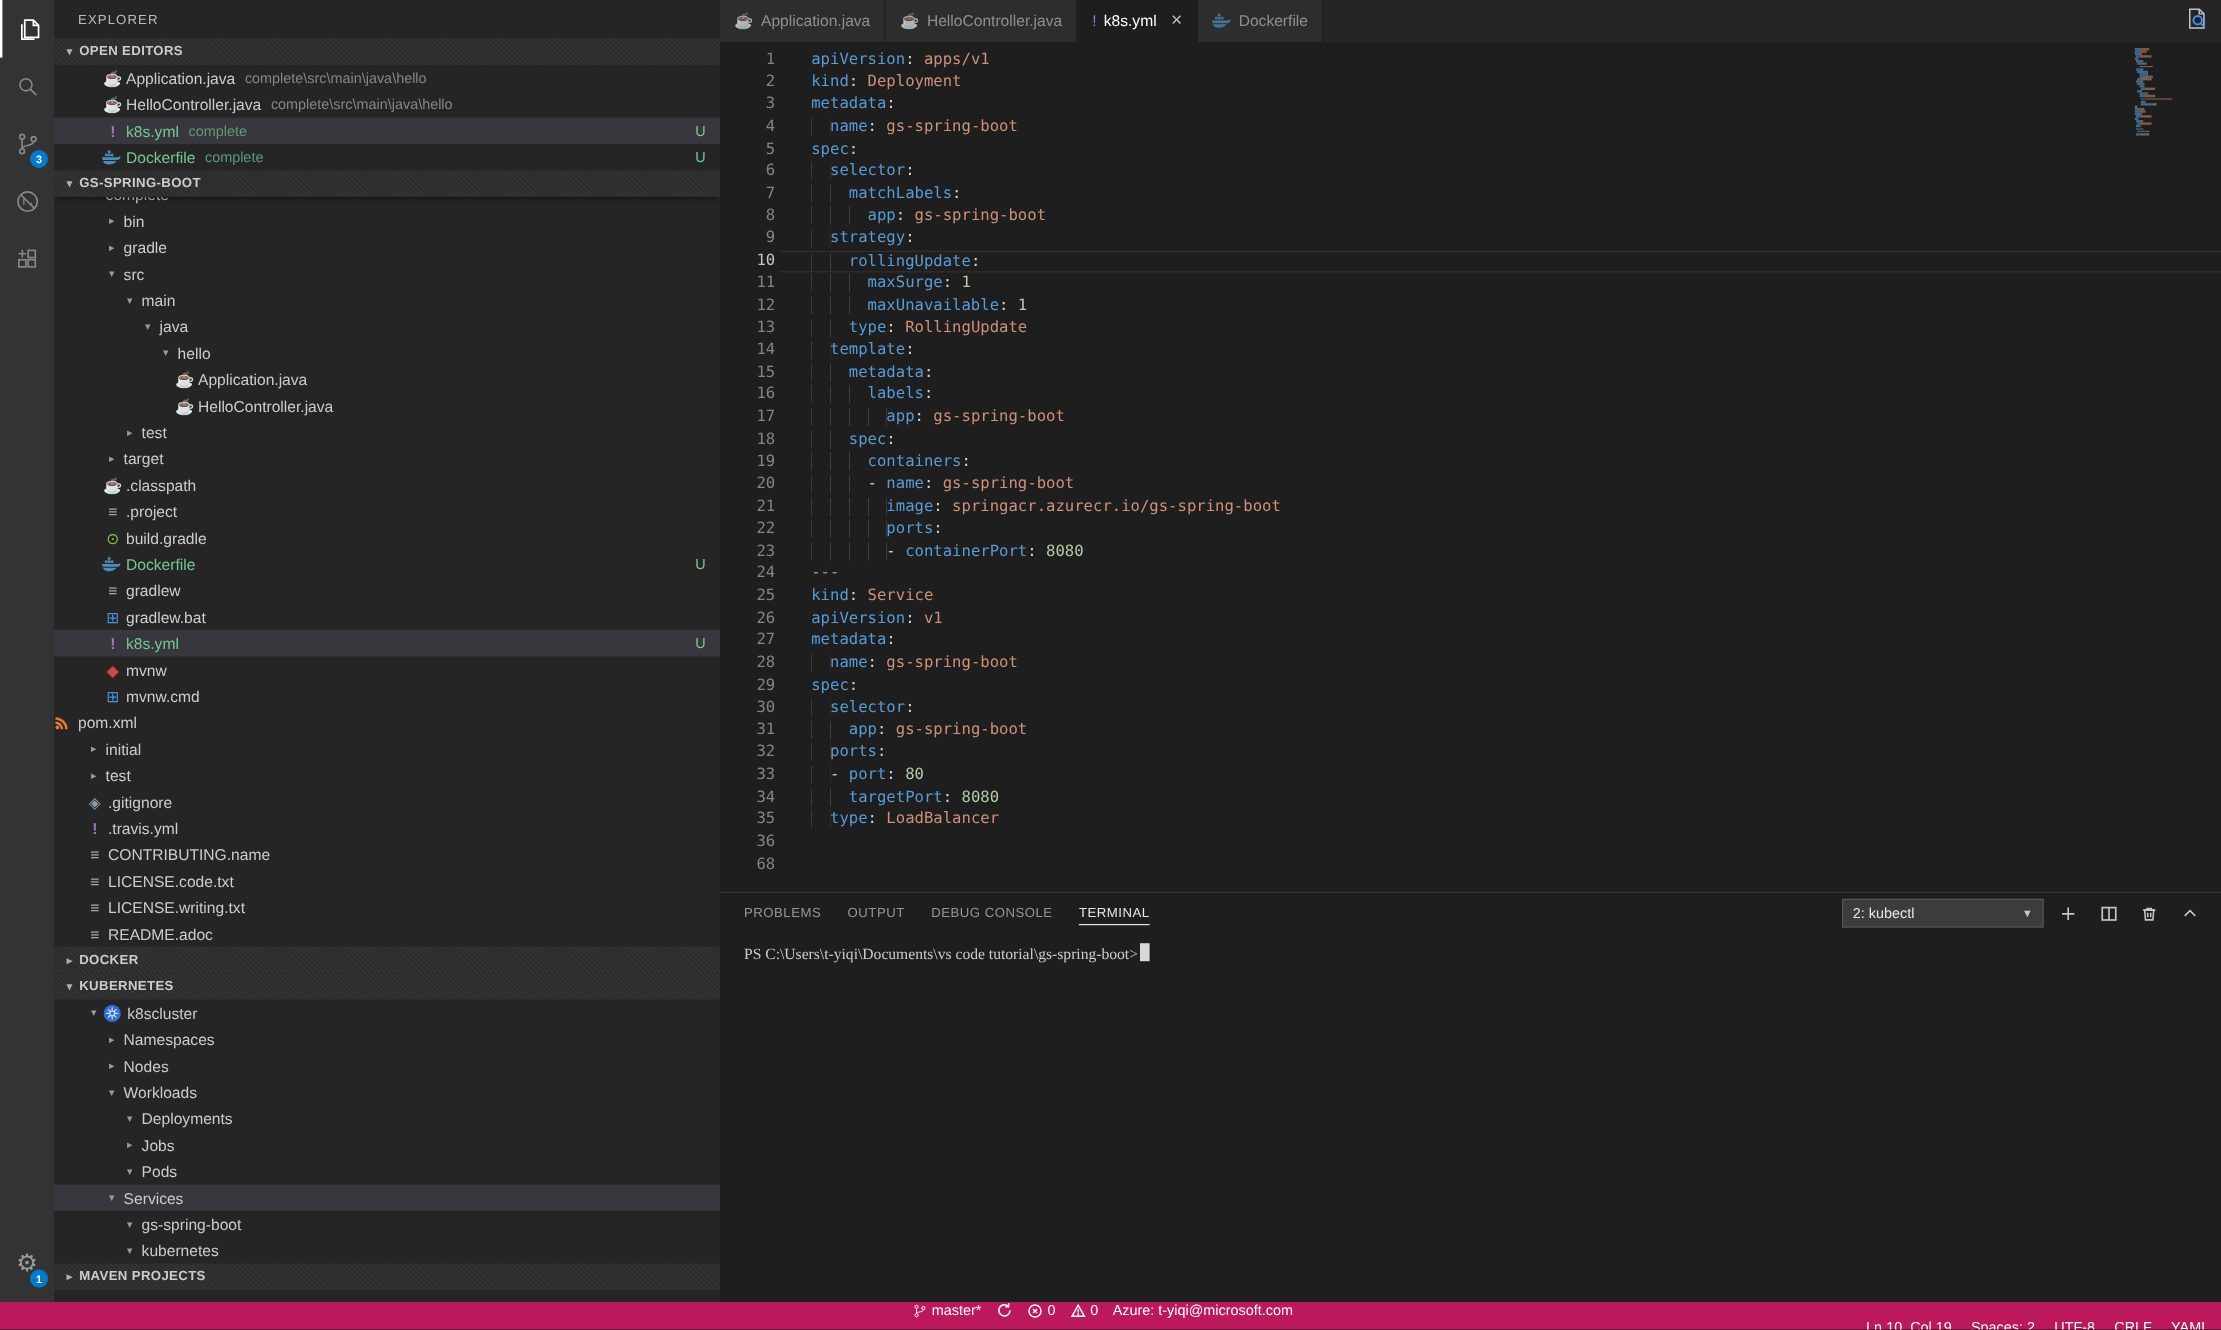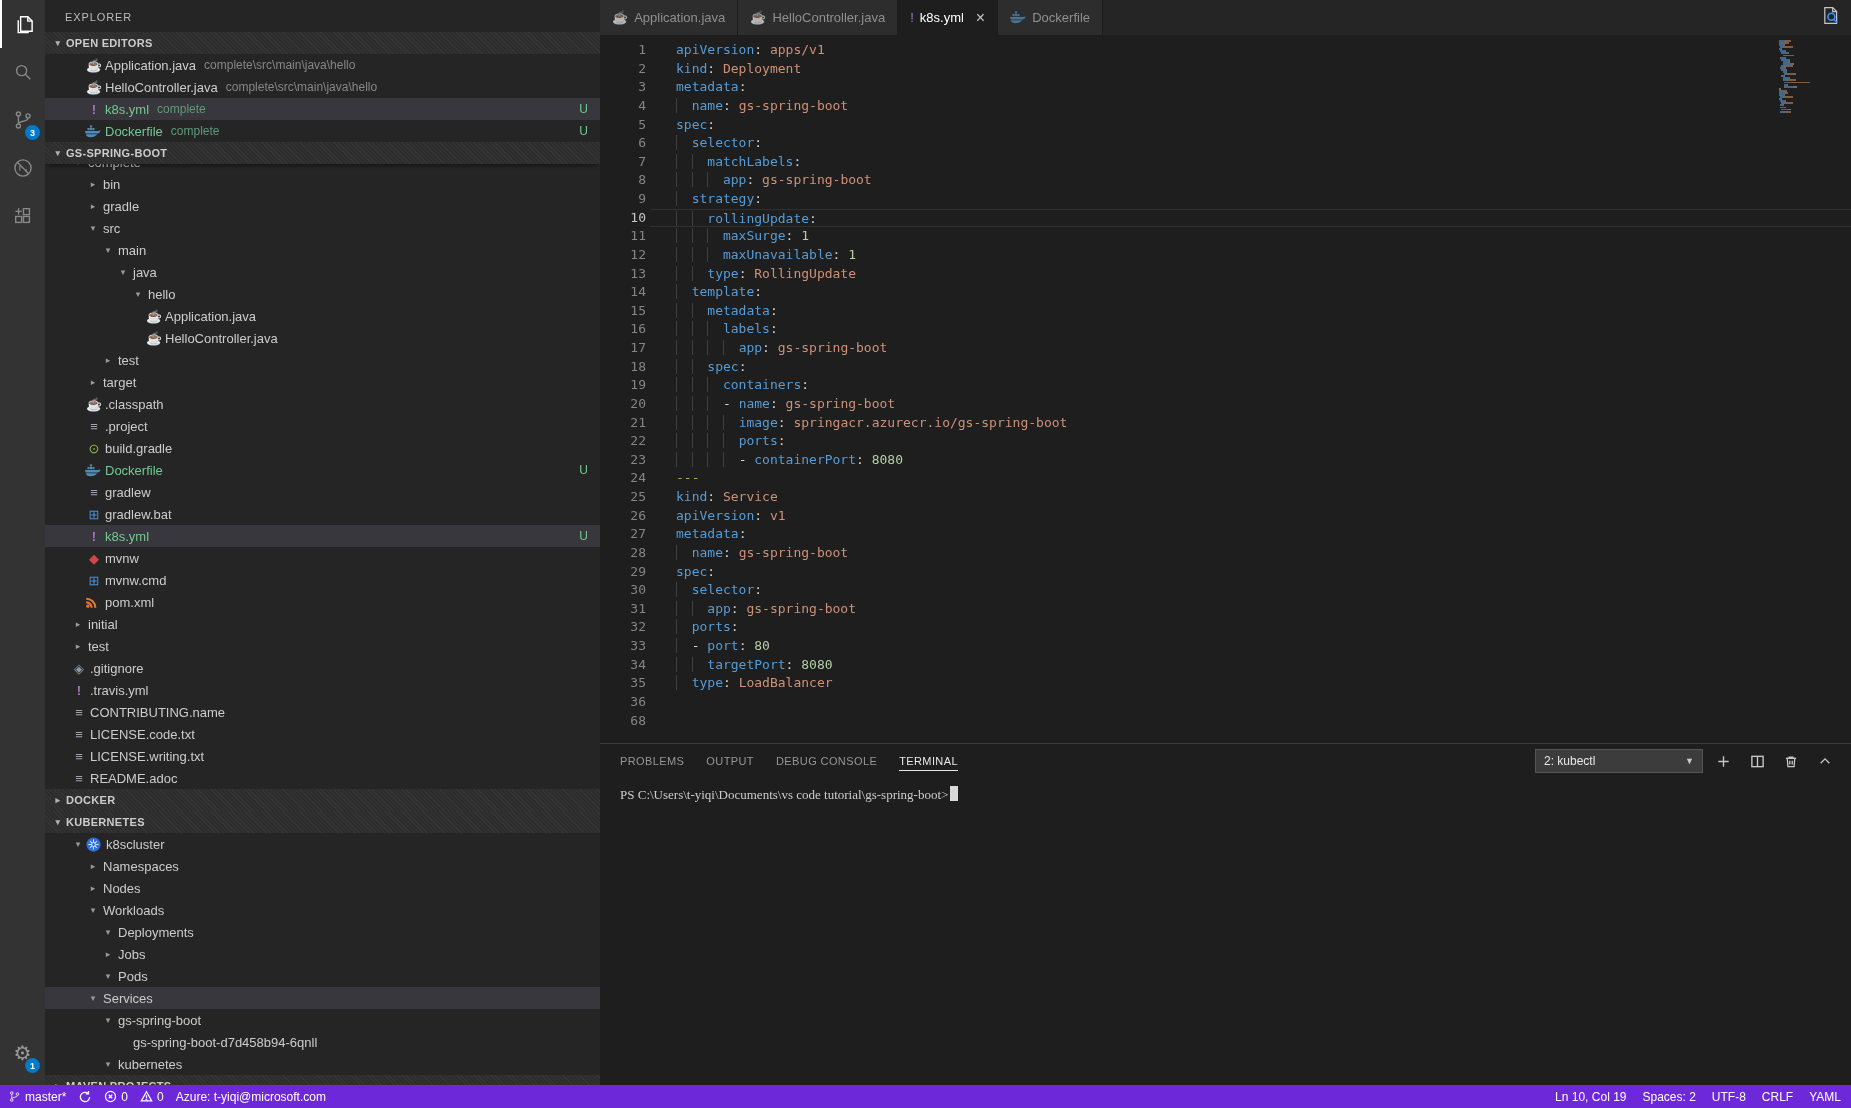--- a/index.html
+++ b/index.html
@@ -73,22 +73,22 @@
   .panel-actions { margin-left:auto; display:flex; align-items:center; }
   .pdrop { width:168px; height:24px; background:#3c3c3c; border:1px solid #565656; color:#e8e8e8;
     font-size:12px; display:flex; align-items:center; padding:0 8px; cursor:pointer; }
   .pdrop .dd { margin-left:auto; font-size:9px; color:#cccccc; }
   .pact { width:28px; height:24px; display:flex; align-items:center; justify-content:center; color:#c5c5c5;
     cursor:pointer; margin-left:6px; }
   .terminal { padding:8px 0 0 20px; font-family:Liberation Serif, serif; font-size:13px; color:#cccccc; }
   .tcursor { display:inline-block; width:8px; height:15px; background:#d8d8d8; vertical-align:-2px; margin-left:2px; }
 
   
-  .status-bar { height:23px; background:#6d28d9; color:#ffffff; display:flex; align-items:center;
-    font-size:12px; padding:0 10px 0 8px; }
+  .status-bar { height:23px; background:#be185d; color:#ffffff; display:flex; align-items:center;
+    font-size:12px; padding:0 10px 0 8px;flex-direction:column; }
   .sb-item { display:flex; align-items:center; margin-right:12px; cursor:pointer; gap:4px; white-space:nowrap; }
   .sb-right { margin-left:auto; display:flex; align-items:center; }
   .sb-right .sb-item { margin-right:0; margin-left:16px; }
 </style>
 </head>
 <body>
 
 <div class="app">
   <div class="activity-bar" id="activity-bar">
     <div class="ab-item active">
@@ -341,21 +341,21 @@
         </div>
         <div class="srow">
           <span class="clipinner" style="display: flex; align-items: center; width: 100%; padding-left: 40px;">
             <span class="icon" style="display: inline-flex;">
               <span class="fi" style="color:#4a90d9">⊞</span>
             </span>
             <span class="lbl">mvnw.cmd</span>
           </span>
         </div>
         <div class="srow">
-          <span class="clipinner" style="display: flex; align-items: center; width: 100%; padding-left: 40px;">
+          <span class="clipinner" style="display: flex; align-items: center; width: 100%; ">
             <span class="icon" style="display: inline-flex;">
               <span class="fi">
                 <svg width="13" height="13" viewBox="0 0 16 16" fill="#e37933">
                   <circle cx="3.5" cy="12.5" r="2"></circle>
                   <path d="M1.5 6.5a8 8 0 0 1 8 8h-2.6a5.4 5.4 0 0 0-5.4-5.4z"></path>
                   <path d="M1.5 2a12.5 12.5 0 0 1 12.5 12.5h-2.6A9.9 9.9 0 0 0 1.5 4.6z"></path>
                 </svg>
               </span>
             </span>
             <span class="lbl">pom.xml</span>
@@ -488,26 +488,20 @@
         <div class="srow sel">
           <span class="clipinner" style="display: flex; align-items: center; width: 100%; padding-left: 40px;">
             <span class="tw">▾</span>
             <span class="lbl">Services</span>
           </span>
         </div>
         <div class="srow">
           <span class="clipinner" style="display: flex; align-items: center; width: 100%; padding-left: 55px;">
             <span class="tw">▾</span>
             <span class="lbl">gs-spring-boot</span>
-          </span>
-        </div>
-        <div class="srow">
-          <span class="clipinner" style="display: flex; align-items: center; width: 100%; padding-left: 70px;">
-            <span class="tw"></span>
-            <span class="lbl">gs-spring-boot-d7d458b94-6qnll</span>
           </span>
         </div>
         <div class="srow">
           <span class="clipinner" style="display: flex; align-items: center; width: 100%; padding-left: 55px;">
             <span class="tw">▾</span>
             <span class="lbl">kubernetes</span>
           </span>
         </div>
         <div class="sec-header">
           <span class="tw">▸</span>

